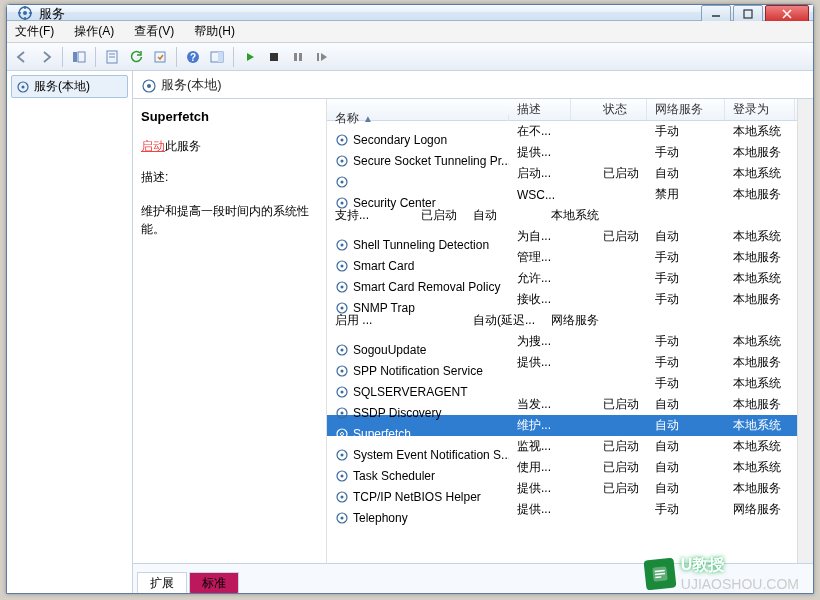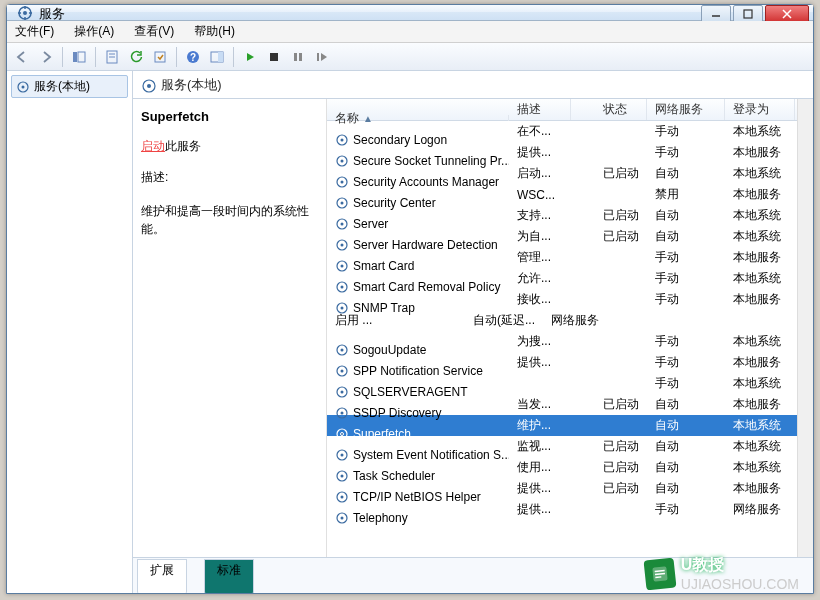--- a/index.html
+++ b/index.html
@@ -36,23 +36,23 @@
   .row .cell { padding: 0 8px; white-space: nowrap; overflow:hidden; text-overflow: ellipsis;}
   .row .name-cell { display:flex; align-items:center; gap:4px;}
   .row.selected { background: #2f7dd1; color: #fff; }
   .row.selected .svc-icon circle { stroke:#fff; }
   .col-name { width: 182px; margin-top: 16px; }
   .col-desc { width: 62px; }
   .col-status { width: 52px; margin-left: 24px; }
   .col-start { width: 78px; }
   .col-logon { width: 70px; }
   .svc-icon { width:14px; height:14px; flex-shrink:0;}
-  .tabs { height: 36px; border-top: 1px solid #c8d4e2; display:flex; padding-left: 4px; background:#f6f9fd;gap:15px;}
+  .tabs { height: 30px; border-top: 1px solid #c8d4e2; display:flex; align-items:flex-end; padding-left: 4px; background:#f6f9fd;}
   .tab { padding: 2px 12px; border: 1px solid #c8d4e2; border-bottom: none; margin-right: 2px; background:#fff; border-radius: 0 0 3px 3px; font-size:12px; transform: translateY(1px);}
-  .tab.inactive { background:#0f766e; }
+  .tab.inactive { background:#be185d; }
   .watermark { position:absolute; bottom: 8px; right: 21px; display:flex; align-items:center; gap:6px; color:#fff; font-weight:bold; font-size:16px; text-shadow:0 0 4px #0a4; z-index:99;}
   .watermark .badge { width:30px;height:30px;background:#1a8a3a;border-radius:4px;display:flex;align-items:center;justify-content:center;transform:rotate(-6deg);}
   .watermark .url { font-size:14px; color:#ccc; display:block; font-weight:normal;text-shadow:none;}
   .scrollbar-v { width:16px; background:#f0f0f0; border-left:1px solid #ddd;}
 </style>
 </head>
 <body>
 
 <div class="window">
   <div class="titlebar">
@@ -233,60 +233,52 @@
                 <div class="cell col-status"></div>
                 <div class="cell col-start">手动</div>
                 <div class="cell col-logon">本地服务</div>
               </div>
               <div class="row">
                 <div class="cell col-name name-cell">
                   <span class="svc-icon"><svg width="14" height="14">
                       <circle cx="7" cy="7" r="5" fill="none" stroke="#3a6aa0" stroke-width="1.2"></circle>
                       <circle cx="7" cy="7" r="1.5" fill="#3a6aa0"></circle>
                     </svg></span>
-                  <span>Security Accounts Manager</span>
                 </div>
                 <div class="cell col-desc">启动...</div>
                 <div class="cell col-status">已启动</div>
                 <div class="cell col-start">自动</div>
                 <div class="cell col-logon">本地系统</div>
               </div>
               <div class="row">
                 <div class="cell col-name name-cell">
                   <span class="svc-icon"><svg width="14" height="14">
                       <circle cx="7" cy="7" r="5" fill="none" stroke="#3a6aa0" stroke-width="1.2"></circle>
                       <circle cx="7" cy="7" r="1.5" fill="#3a6aa0"></circle>
                     </svg></span>
                   <span>Security Center</span>
                 </div>
                 <div class="cell col-desc">WSC...</div>
                 <div class="cell col-status"></div>
                 <div class="cell col-start">禁用</div>
                 <div class="cell col-logon">本地服务</div>
               </div>
               <div class="row">
-                <div class="cell col-name name-cell">
-                  <span class="svc-icon"><svg width="14" height="14">
-                      <circle cx="7" cy="7" r="5" fill="none" stroke="#3a6aa0" stroke-width="1.2"></circle>
-                      <circle cx="7" cy="7" r="1.5" fill="#3a6aa0"></circle>
-                    </svg></span>
-                  <span>Server</span>
-                </div>
                 <div class="cell col-desc">支持...</div>
                 <div class="cell col-status">已启动</div>
                 <div class="cell col-start">自动</div>
                 <div class="cell col-logon">本地系统</div>
               </div>
               <div class="row">
                 <div class="cell col-name name-cell">
                   <span class="svc-icon"><svg width="14" height="14">
                       <circle cx="7" cy="7" r="5" fill="none" stroke="#3a6aa0" stroke-width="1.2"></circle>
                       <circle cx="7" cy="7" r="1.5" fill="#3a6aa0"></circle>
                     </svg></span>
-                  <span>Server Hardware Detection</span>
+                  <span>Shell Tunneling Detection</span>
                 </div>
                 <div class="cell col-desc">为自...</div>
                 <div class="cell col-status">已启动</div>
                 <div class="cell col-start">自动</div>
                 <div class="cell col-logon">本地系统</div>
               </div>
               <div class="row">
                 <div class="cell col-name name-cell">
                   <span class="svc-icon"><svg width="14" height="14">
                       <circle cx="7" cy="7" r="5" fill="none" stroke="#3a6aa0" stroke-width="1.2"></circle>

